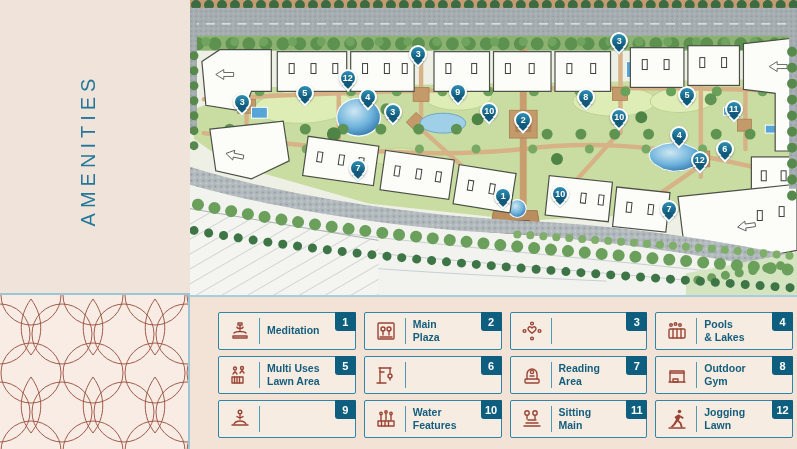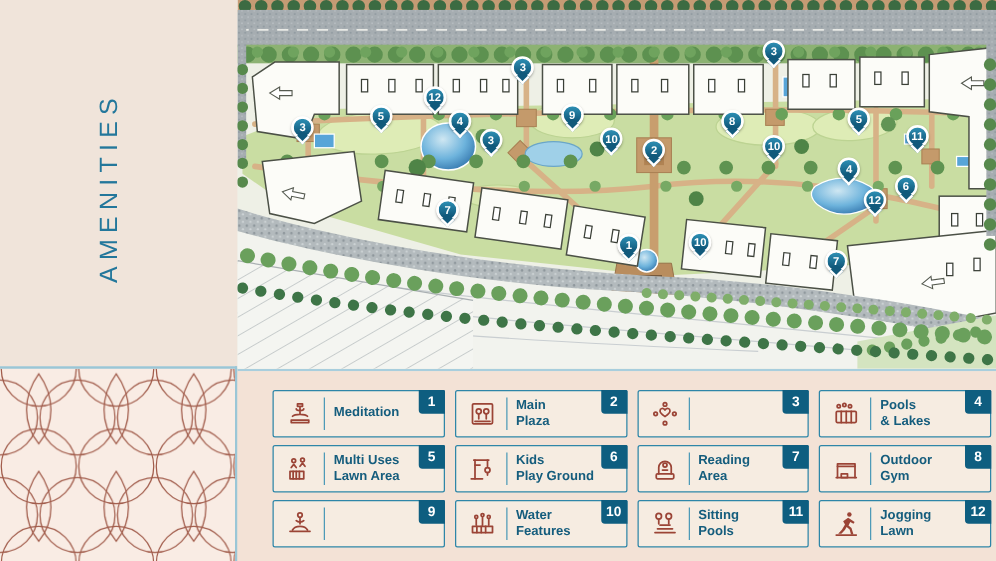--- a/index.html
+++ b/index.html
@@ -387,22 +387,20 @@
         <svg viewBox="0 0 24 24">
             <path d="M5 5h12"></path>
             <path d="M6 5v15M16 5v5"></path>
             <circle cx="16" cy="13" r="2"></circle>
             <path d="M16 15v2"></path>
             <path d="M3 20h9"></path>
             <path d="M6 9h4"></path>
           </svg>
       </span>
         <span class="ldiv"></span>
-      <span class="llab">Kids
-Play Ground</span>
       <span class="lnum">6</span>
     </div>
 
     <div class="cell">
       <span class="lic">
         <svg viewBox="0 0 24 24">
             <path d="M7 16v-5a5 5 0 0 1 10 0v5"></path>
             <rect x="5" y="16" width="14" height="4" rx="1"></rect>
             <circle cx="12" cy="9" r="1.6"></circle>
             <path d="M10 13h4"></path>
@@ -465,21 +463,21 @@
         <svg viewBox="0 0 24 24">
             <circle cx="7" cy="6" r="2.2"></circle>
             <path d="M7 8.5v3.5"></path>
             <circle cx="15" cy="6" r="2.2"></circle>
             <path d="M15 8.5v3.5"></path>
             <path d="M8 13h8M6 16h12M4 19h16"></path>
           </svg>
       </span>
         <span class="ldiv"></span>
       <span class="llab">Sitting
-Pools</span>
+Main</span>
       <span class="lnum">11</span>
     </div>
 
     <div class="cell">
       <span class="lic">
         <svg viewBox="0 0 24 24">
             <circle cx="14.5" cy="4.5" r="1.8" fill="#9b4436" stroke="none"></circle>
             <path fill="#9b4436" stroke="none" d="M13.5 7.2 9.5 10l1.5 2.6-2.5 4.2-3 3.2h2.6l2.8-3 1.4-2.4 2.4 1.9 1.1 4h2l-1.6-5.1-2.4-2 1.4-2.8 2.6 1.5 .9-1.5-3.6-2.4Z"></path>
             <path d="M4 21h16"></path>
           </svg>

